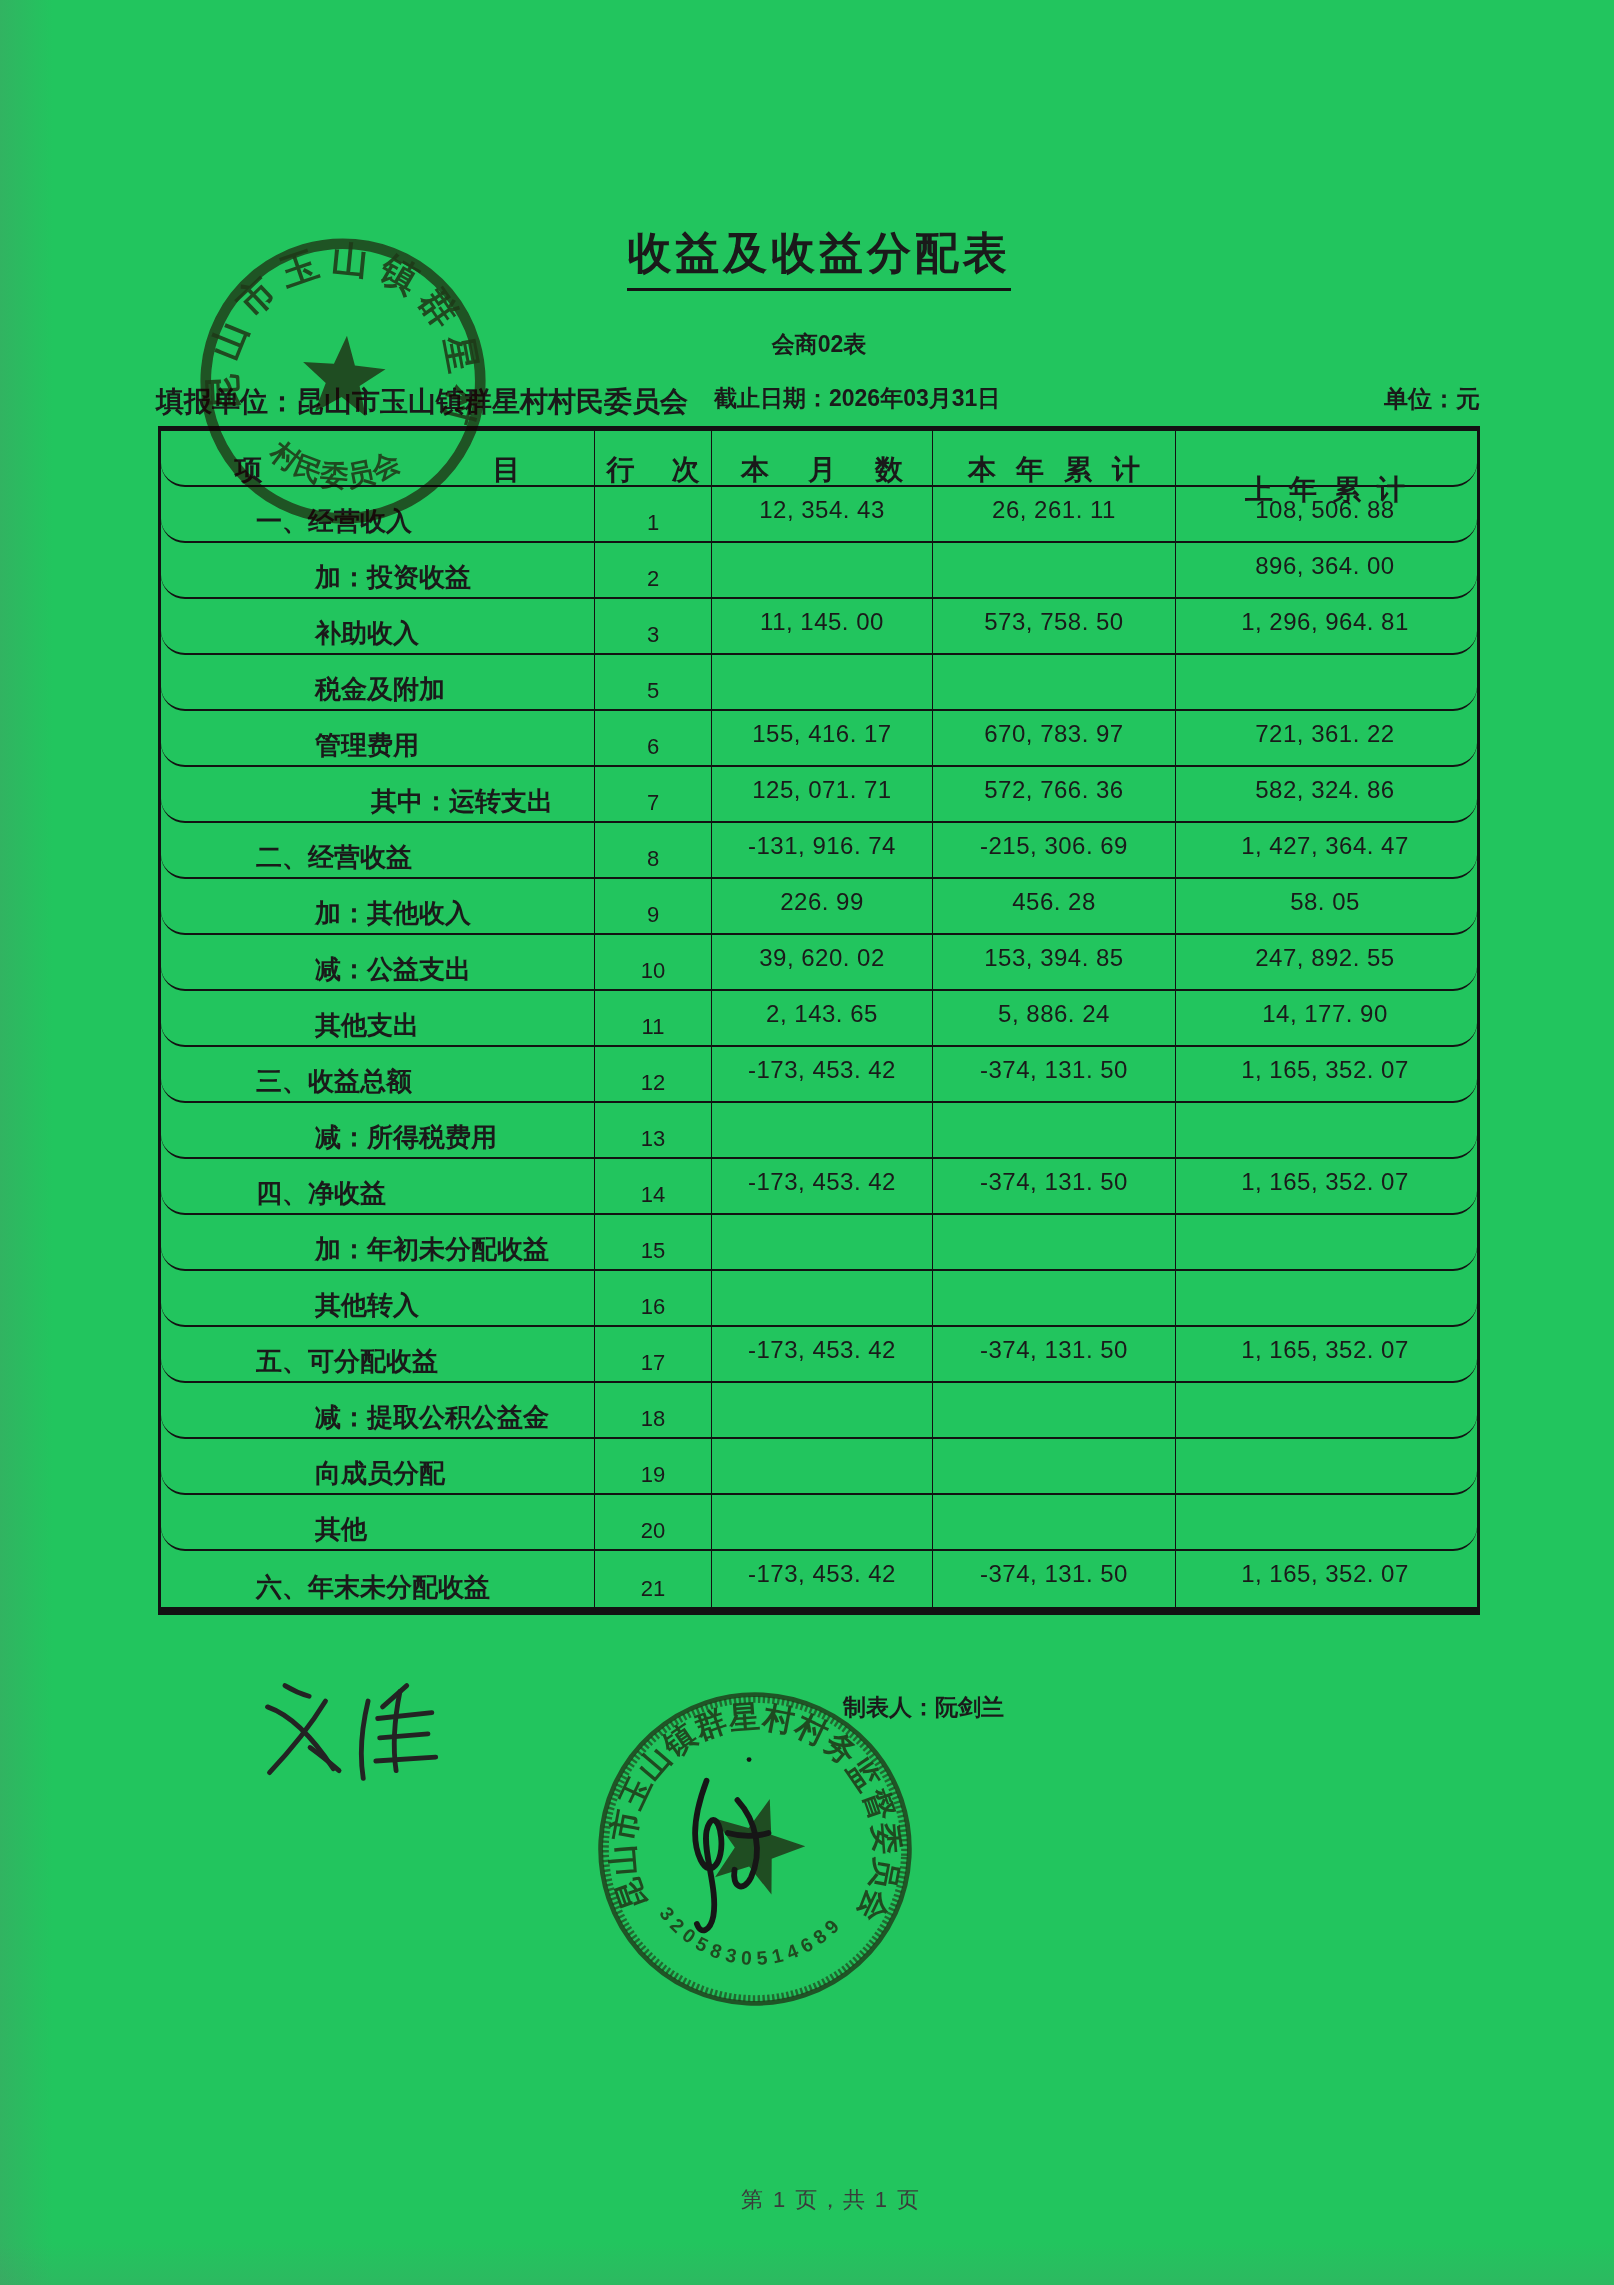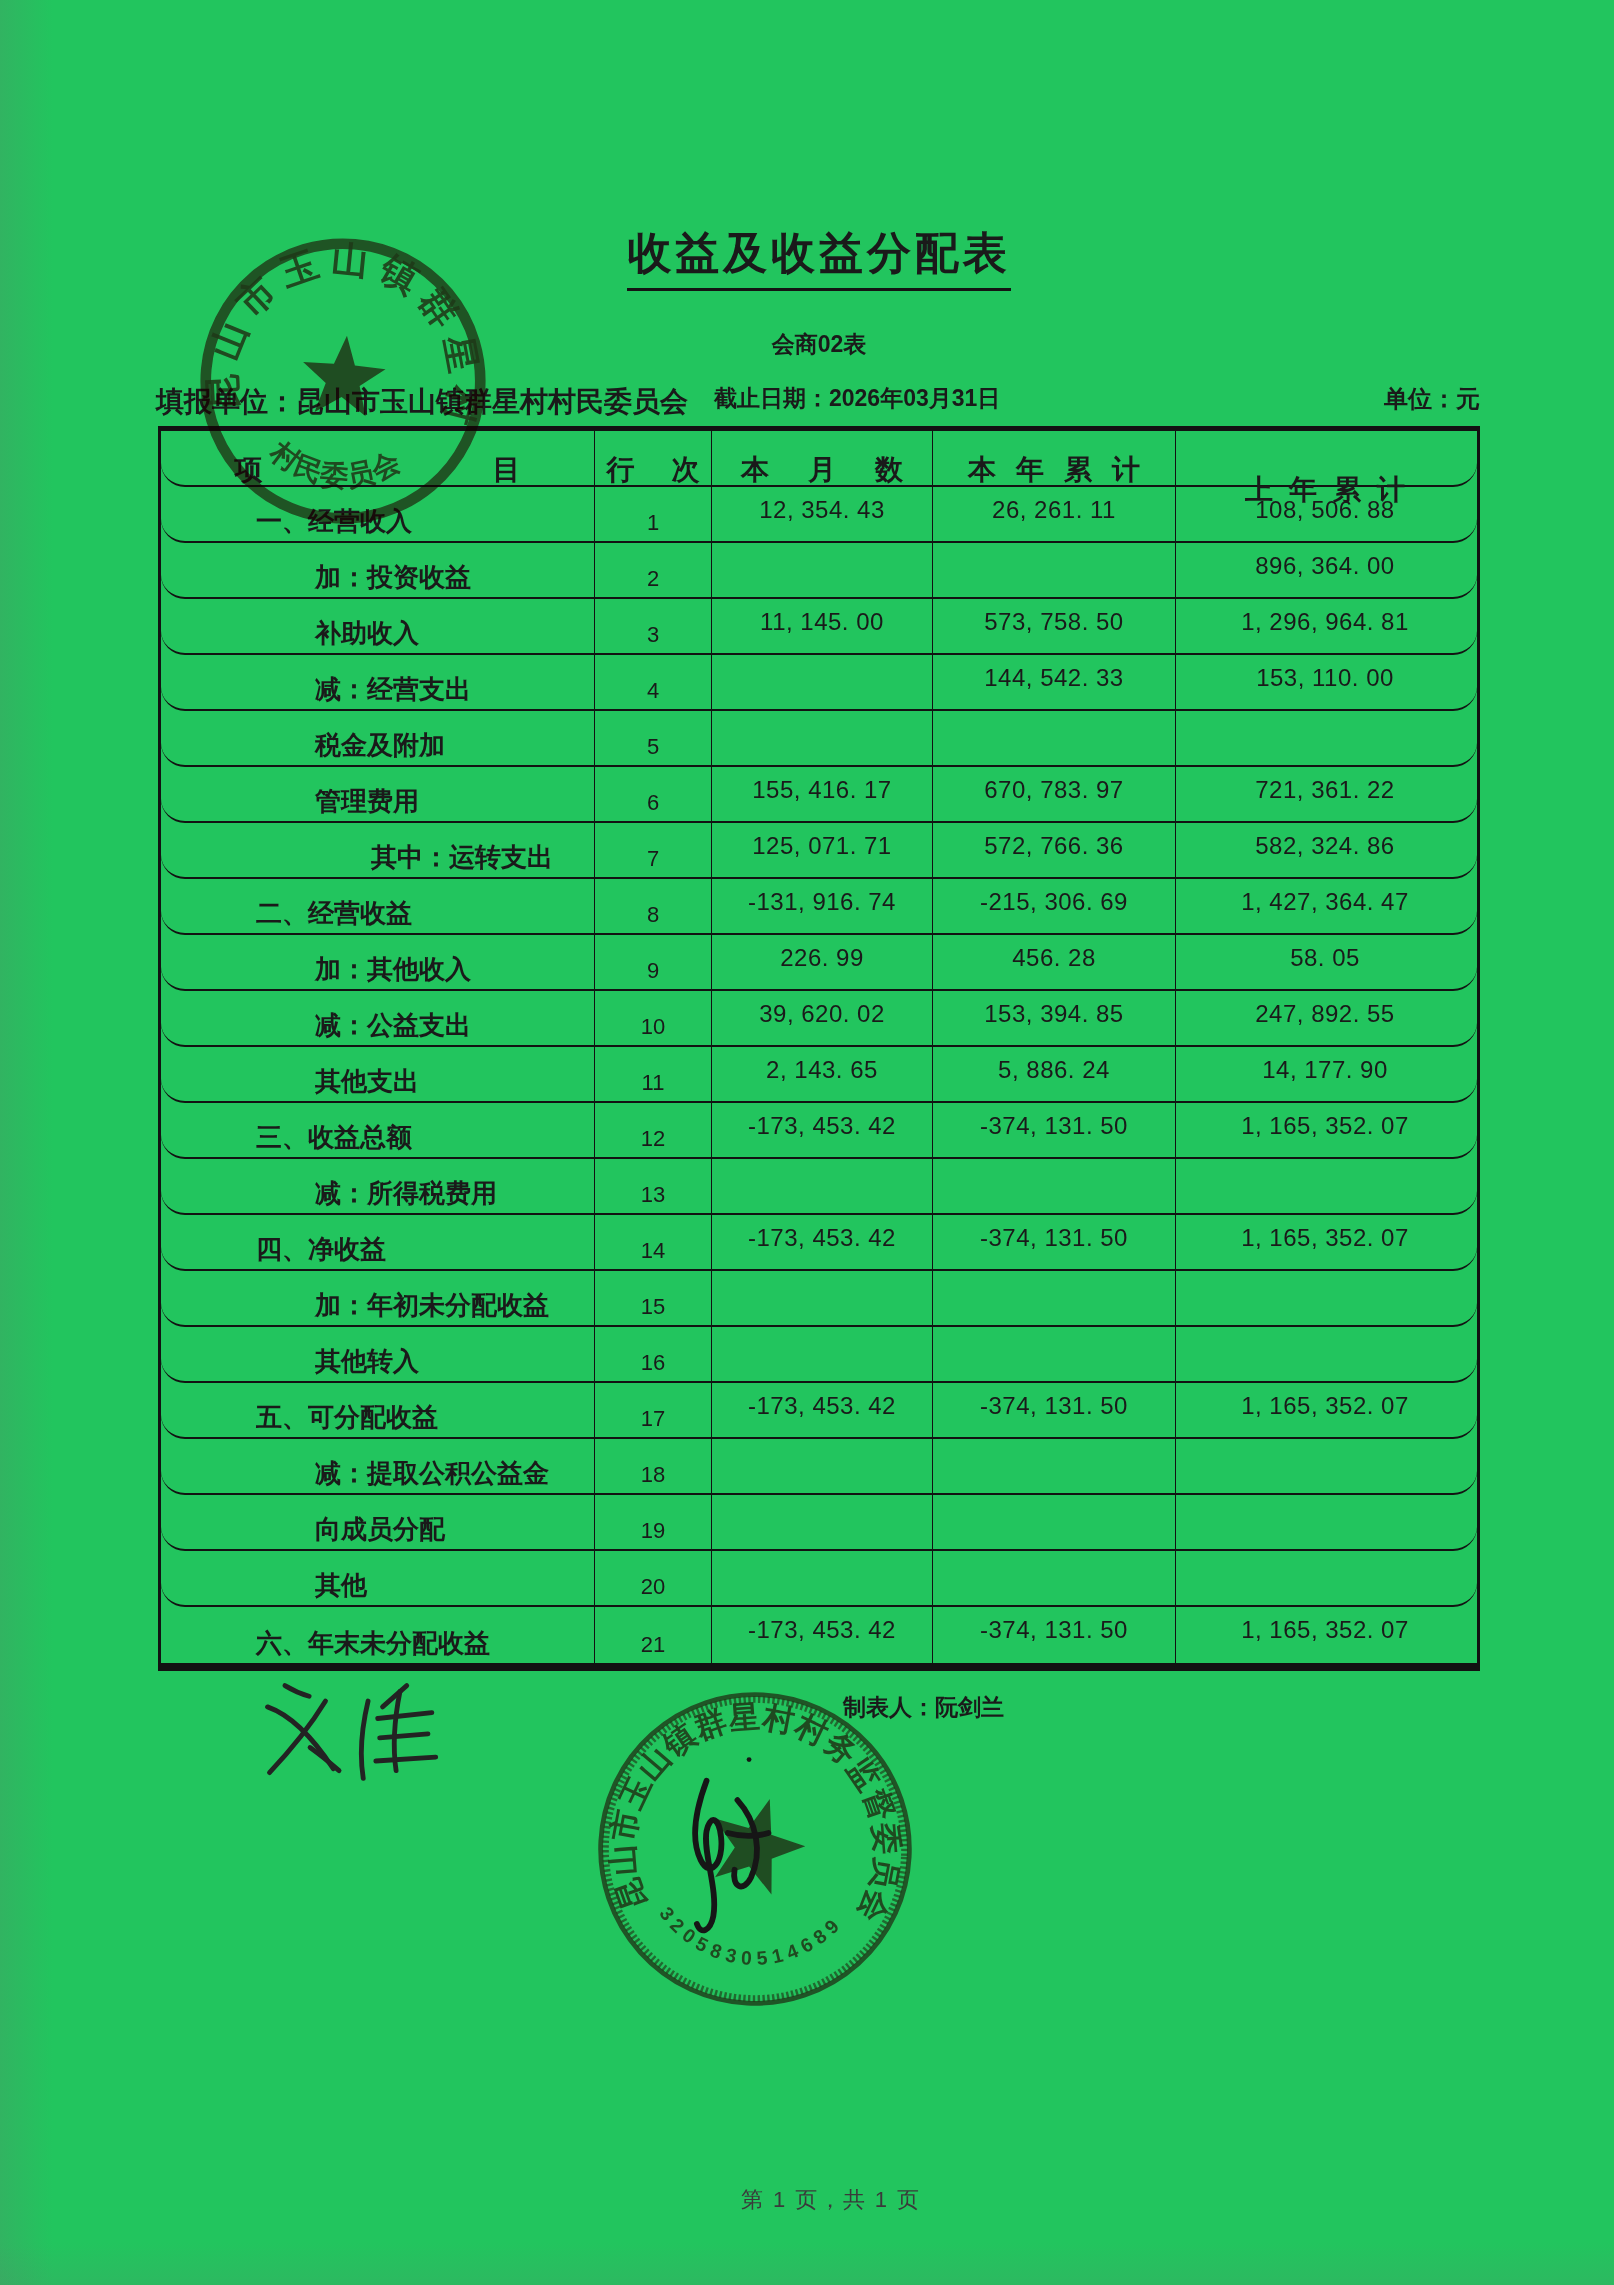--- a/index.html
+++ b/index.html
@@ -94,27 +94,20 @@
     </div>
 
     <div class="trow">
       <div class="cell cell-label ind1">补助收入</div>
       <div class="cell cell-line">3</div>
       <div class="cell cell-val">11, 145. 00</div>
       <div class="cell cell-val">573, 758. 50</div>
       <div class="cell cell-val">1, 296, 964. 81</div>
     </div>
 
-    <div class="trow">
-      <div class="cell cell-label ind1">减：经营支出</div>
-      <div class="cell cell-line">4</div>
-      <div class="cell cell-val"></div>
-      <div class="cell cell-val">144, 542. 33</div>
-      <div class="cell cell-val">153, 110. 00</div>
-    </div>
 
     <div class="trow">
       <div class="cell cell-label ind1">税金及附加</div>
       <div class="cell cell-line">5</div>
       <div class="cell cell-val"></div>
       <div class="cell cell-val"></div>
       <div class="cell cell-val"></div>
     </div>
 
     <div class="trow">

